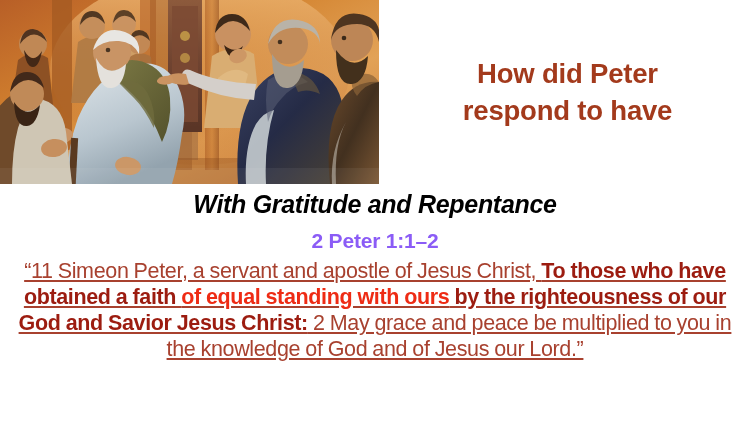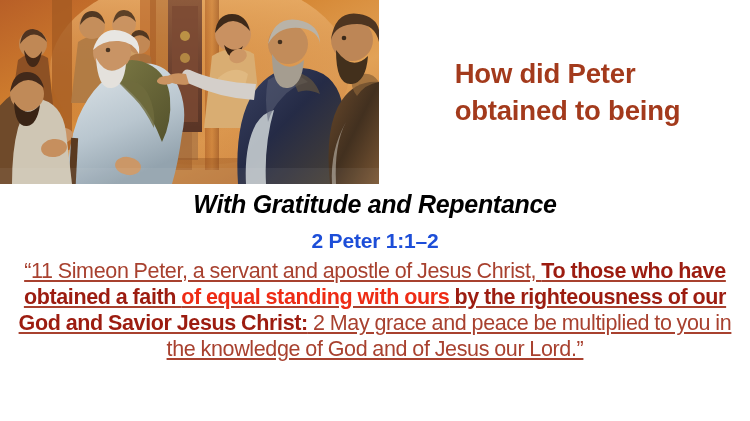--- a/index.html
+++ b/index.html
@@ -48,21 +48,21 @@
     width: 365px;
     height: 185px;
     display: flex;
     align-items: center;
     justify-content: center;
   }
   .heading-text {
     font-size: 27.5px;
     font-weight: bold;
     line-height: 1.32;
-    text-align: left;
+    text-align: center;
     letter-spacing: -0.2px;
     color: #a33a1c;
   }
 
   
   .subtitle {
     position: absolute;
     left: 0;
     top: 190px;
     width: 750px;
@@ -77,21 +77,21 @@
   
   .reference {
     position: absolute;
     left: 0;
     top: 229px;
     width: 750px;
     text-align: center;
     font-size: 21px;
     font-weight: bold;
     letter-spacing: -0.2px;
-    color: #1d4ed8;
+    color: #8b5cf6;
   }
 
   
   .scripture {
     position: absolute;
     left: 12px;
     top: 258px;
     width: 726px;
     text-align: center;
     font-size: 21.5px;
@@ -273,21 +273,21 @@
         </g>
 
         <rect x="0" y="0" width="379" height="184" fill="none"></rect>
         <rect x="0" y="168" width="379" height="16" fill="#ffffff" opacity="0.06"></rect>
       </svg>
     </div>
 
     <div class="heading">
       <div class="heading-text">
         <div>How did Peter</div>
-        <div>obtained to being</div>
+        <div>respond to have</div>
       </div>
     </div>
 
   </div>
 
   <div class="subtitle">With Gratitude and Repentance</div>
 
   <div class="reference">2 Peter 1:1–2</div>
 
   <div class="scripture">

